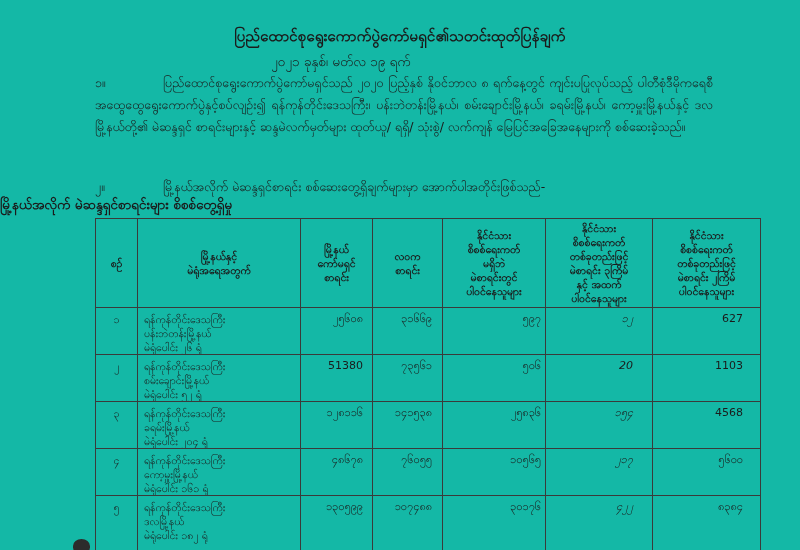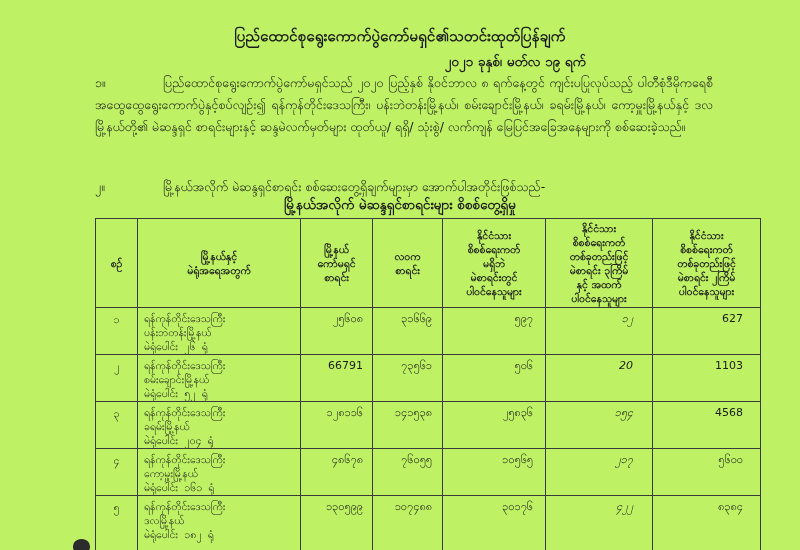--- a/index.html
+++ b/index.html
@@ -1,62 +1,62 @@
 <!DOCTYPE html>
 <html lang="my"><head>
 <meta charset="utf-8">
 <style>
   * { margin: 0; padding: 0; box-sizing: border-box; }
   html, body { background: #e8e8e8; }
   .page {
     position: relative;
     width: 800px;
     height: 550px;
-    background: #bef264;
+    background: #14b8a6;
     color: #1b1b1b;
     font-family: "DejaVu Sans", "Liberation Sans", sans-serif;
     overflow: hidden;
   }
   .doc-title {
     position: absolute;
     top: 26px; left: 0;
     width: 100%;
     text-align: center;
     font-size: 15px;
     font-weight: bold;
     letter-spacing: 0.2px;
   }
   .doc-date {
     position: absolute;
     top: 53px; left: 96px;
     width: 490px;
-    text-align: right;
+    text-align: center;
     font-size: 13.5px;
-    font-weight: bold;
+    font-weight: normal;
   }
   .para {
     position: absolute;
     left: 95px;
     width: 618px;
     font-size: 12.5px;
     line-height: 22px;
     text-align: justify;
   }
   .para-1 { top: 72px; }
   .para-2 { top: 176px; text-align: left; }
   .para .num {
     position: absolute;
     left: 0; top: 0;
   }
   .para .body { display: block; text-indent: 68px; }
   .tbl-title {
     position: absolute;
     top: 196px; left: 0;
     width: 100%;
-    text-align: center;
+    text-align: left;
     font-size: 13.5px;
     font-weight: bold;
   }
   table.voter-table {
     position: absolute;
     top: 218px; left: 95px;
     width: 665px;
     border-collapse: collapse;
     table-layout: fixed;
     font-size: 10.5px;
@@ -73,25 +73,25 @@
     line-height: 14px;
     height: 74px;
     padding: 2px 2px;
   }
   table.voter-table td {
     vertical-align: top;
     line-height: 14px;
     padding-top: 4px;
   }
   td.c-no { text-align: center; }
-  td.c-township { padding-left: 6px; padding-right: 4px; font-family: Liberation Mono, monospace; }
+  td.c-township { padding-left: 6px; padding-right: 4px; }
   td.c-num { text-align: right; font-size: 11px; }
   td.c-commission { padding-right: 9px; }
   td.c-immigration { padding-right: 10px; }
-  td.c-nocard { padding-right: 12px; }
+  td.c-nocard { padding-right: 4px; }
   td.c-three { padding-right: 19px; font-style: italic; }
   td.c-two { padding-right: 17px; }
   tr.r-std td { height: 43px; }
   tr.r-4 td { height: 42px; }
   tr.r-last td { height: 57px; }
   .scan-smudge {
     position: absolute;
     left: 73px; top: 539px;
     width: 17px; height: 14px;
     background: #2c2c2c;
@@ -167,21 +167,21 @@
         <td class="c-num c-immigration">၃၁၆၆၉</td>
         <td class="c-num c-nocard">၅၉၇</td>
         <td class="c-num c-three">၁၂</td>
         <td class="c-num c-two">627</td>
       </tr>
       <tr class="r-std">
         <td class="c-no">၂</td>
         <td class="c-township">ရန်ကုန်တိုင်းဒေသကြီး
 စမ်းချောင်းမြို့နယ်
 မဲရုံပေါင်း ၅၂ ရုံ</td>
-        <td class="c-num c-commission">66791</td>
+        <td class="c-num c-commission">51380</td>
         <td class="c-num c-immigration">၇၃၅၆၁</td>
         <td class="c-num c-nocard">၅၀၆</td>
         <td class="c-num c-three">20</td>
         <td class="c-num c-two">1103</td>
       </tr>
       <tr class="r-std">
         <td class="c-no">၃</td>
         <td class="c-township">ရန်ကုန်တိုင်းဒေသကြီး
 ခရမ်းမြို့နယ်
 မဲရုံပေါင်း ၂၀၄ ရုံ</td>

